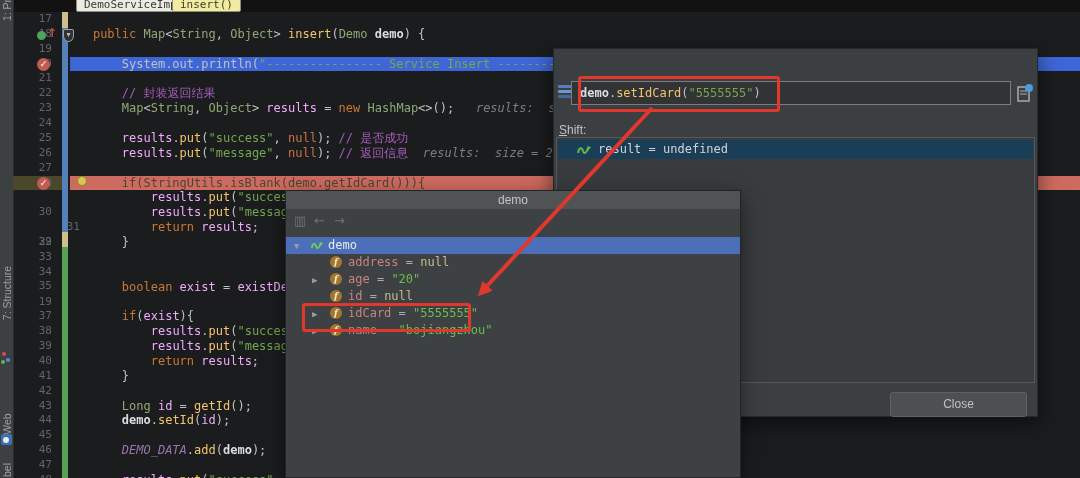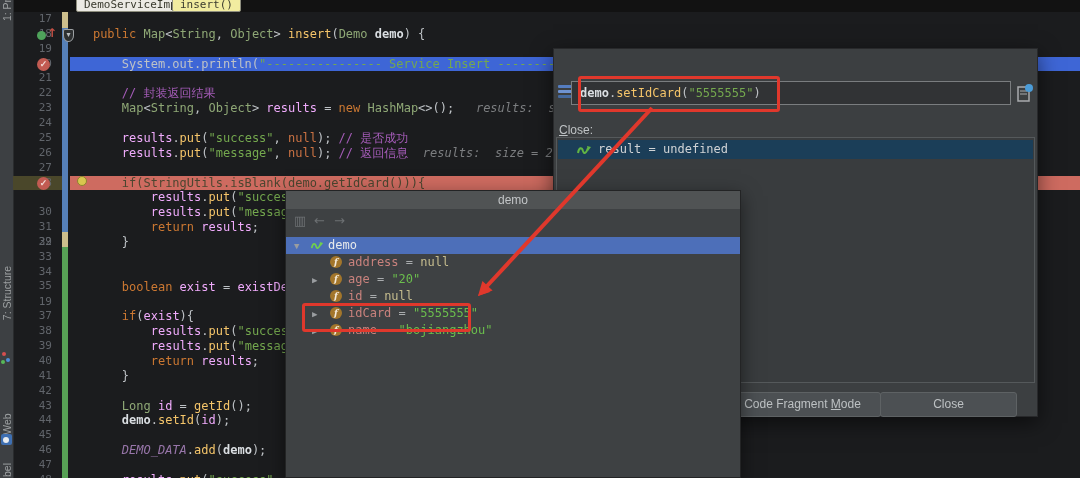--- a/index.html
+++ b/index.html
@@ -105,21 +105,21 @@
       <div class="ln" style="top: 71.48px;">21</div>
       <div class="ln" style="top: 86.35px;">22</div>
       <div class="ln" style="top: 101.22px;">23</div>
       <div class="ln" style="top: 116.09px;">24</div>
       <div class="ln" style="top: 130.96px;">25</div>
       <div class="ln" style="top: 145.83px;">26</div>
       <div class="ln" style="top: 160.7px;">27</div>
       <div class="ln" style="top: 175.57px;">28</div>
       <div class="ln" style="top: 190.44px; margin-top: 45px;">29</div>
       <div class="ln" style="top: 205.31px;">30</div>
-      <div class="ln" style="top: 220.18px;">31</div>
+      <div class="ln" style="top: 220.18px; padding-left: 28px;">31</div>
       <div class="ln" style="top: 235.05px;">32</div>
       <div class="ln" style="top: 249.92px;">33</div>
       <div class="ln" style="top: 264.79px;">34</div>
       <div class="ln" style="top: 279px;">35</div>
       <div class="ln" style="top: 294.53px;">19</div>
       <div class="ln" style="top: 309.4px;">37</div>
       <div class="ln" style="top: 324.27px;">38</div>
       <div class="ln" style="top: 339.14px;">39</div>
       <div class="ln" style="top: 354.01px;">40</div>
       <div class="ln" style="top: 368.88px;">41</div>
@@ -171,34 +171,31 @@
     </span>
     <div id="expr-field"><span class="b">demo</span><span class="p">.</span><span class="m">setIdCard</span><span class="p">(</span><span class="s">"5555555"</span><span class="p">)</span></div>
     <span id="expr-history">
       <svg width="18" height="20" viewBox="0 0 18 20">
         <rect x="2" y="4" width="11" height="14" fill="none" stroke="#A8ABAD" stroke-width="1.5"></rect>
         <line x1="4" y1="8" x2="11" y2="8" stroke="#A8ABAD"></line>
         <line x1="4" y1="11" x2="11" y2="11" stroke="#A8ABAD"></line>
         <circle cx="13" cy="5" r="4" fill="#4B9CD8"></circle>
       </svg>
     </span>
-    <span id="result-label">Close:</span>
+    <span id="result-label">Shift:</span>
     <div id="result-panel">
       <div id="result-row">
         <svg width="16" height="14" viewBox="0 0 16 14" style="position:absolute;left:18px;top:3px;">
           <path d="M2 10 C3 4, 6 4, 7 8 C8 11, 10 11, 12 5" fill="none" stroke="#62B543" stroke-width="2"></path>
           <path d="M11 3 L15 4 L12 8" fill="#62B543"></path>
         </svg>
         <span class="txt">result = undefined</span>
       </div>
     </div>
-    <div class="btn" style="left:170px;width:157px;">
-      <span>Code Fragment </span><span class="mnem">M</span><span>ode</span>
-    </div>
-    <div class="btn" style="left:326px;width:137px;">
+    <div class="btn" style="left:336px;width:137px;">
       <span>Close</span>
     </div>
   </div>
 
   <div id="popup" class="z30">
     <div id="popup-header">demo</div>
     <div id="popup-toolbar">
       <span style="left:8px;">▥</span>
       <span style="left:28px;">←</span>
       <span style="left:48px;">→</span>

